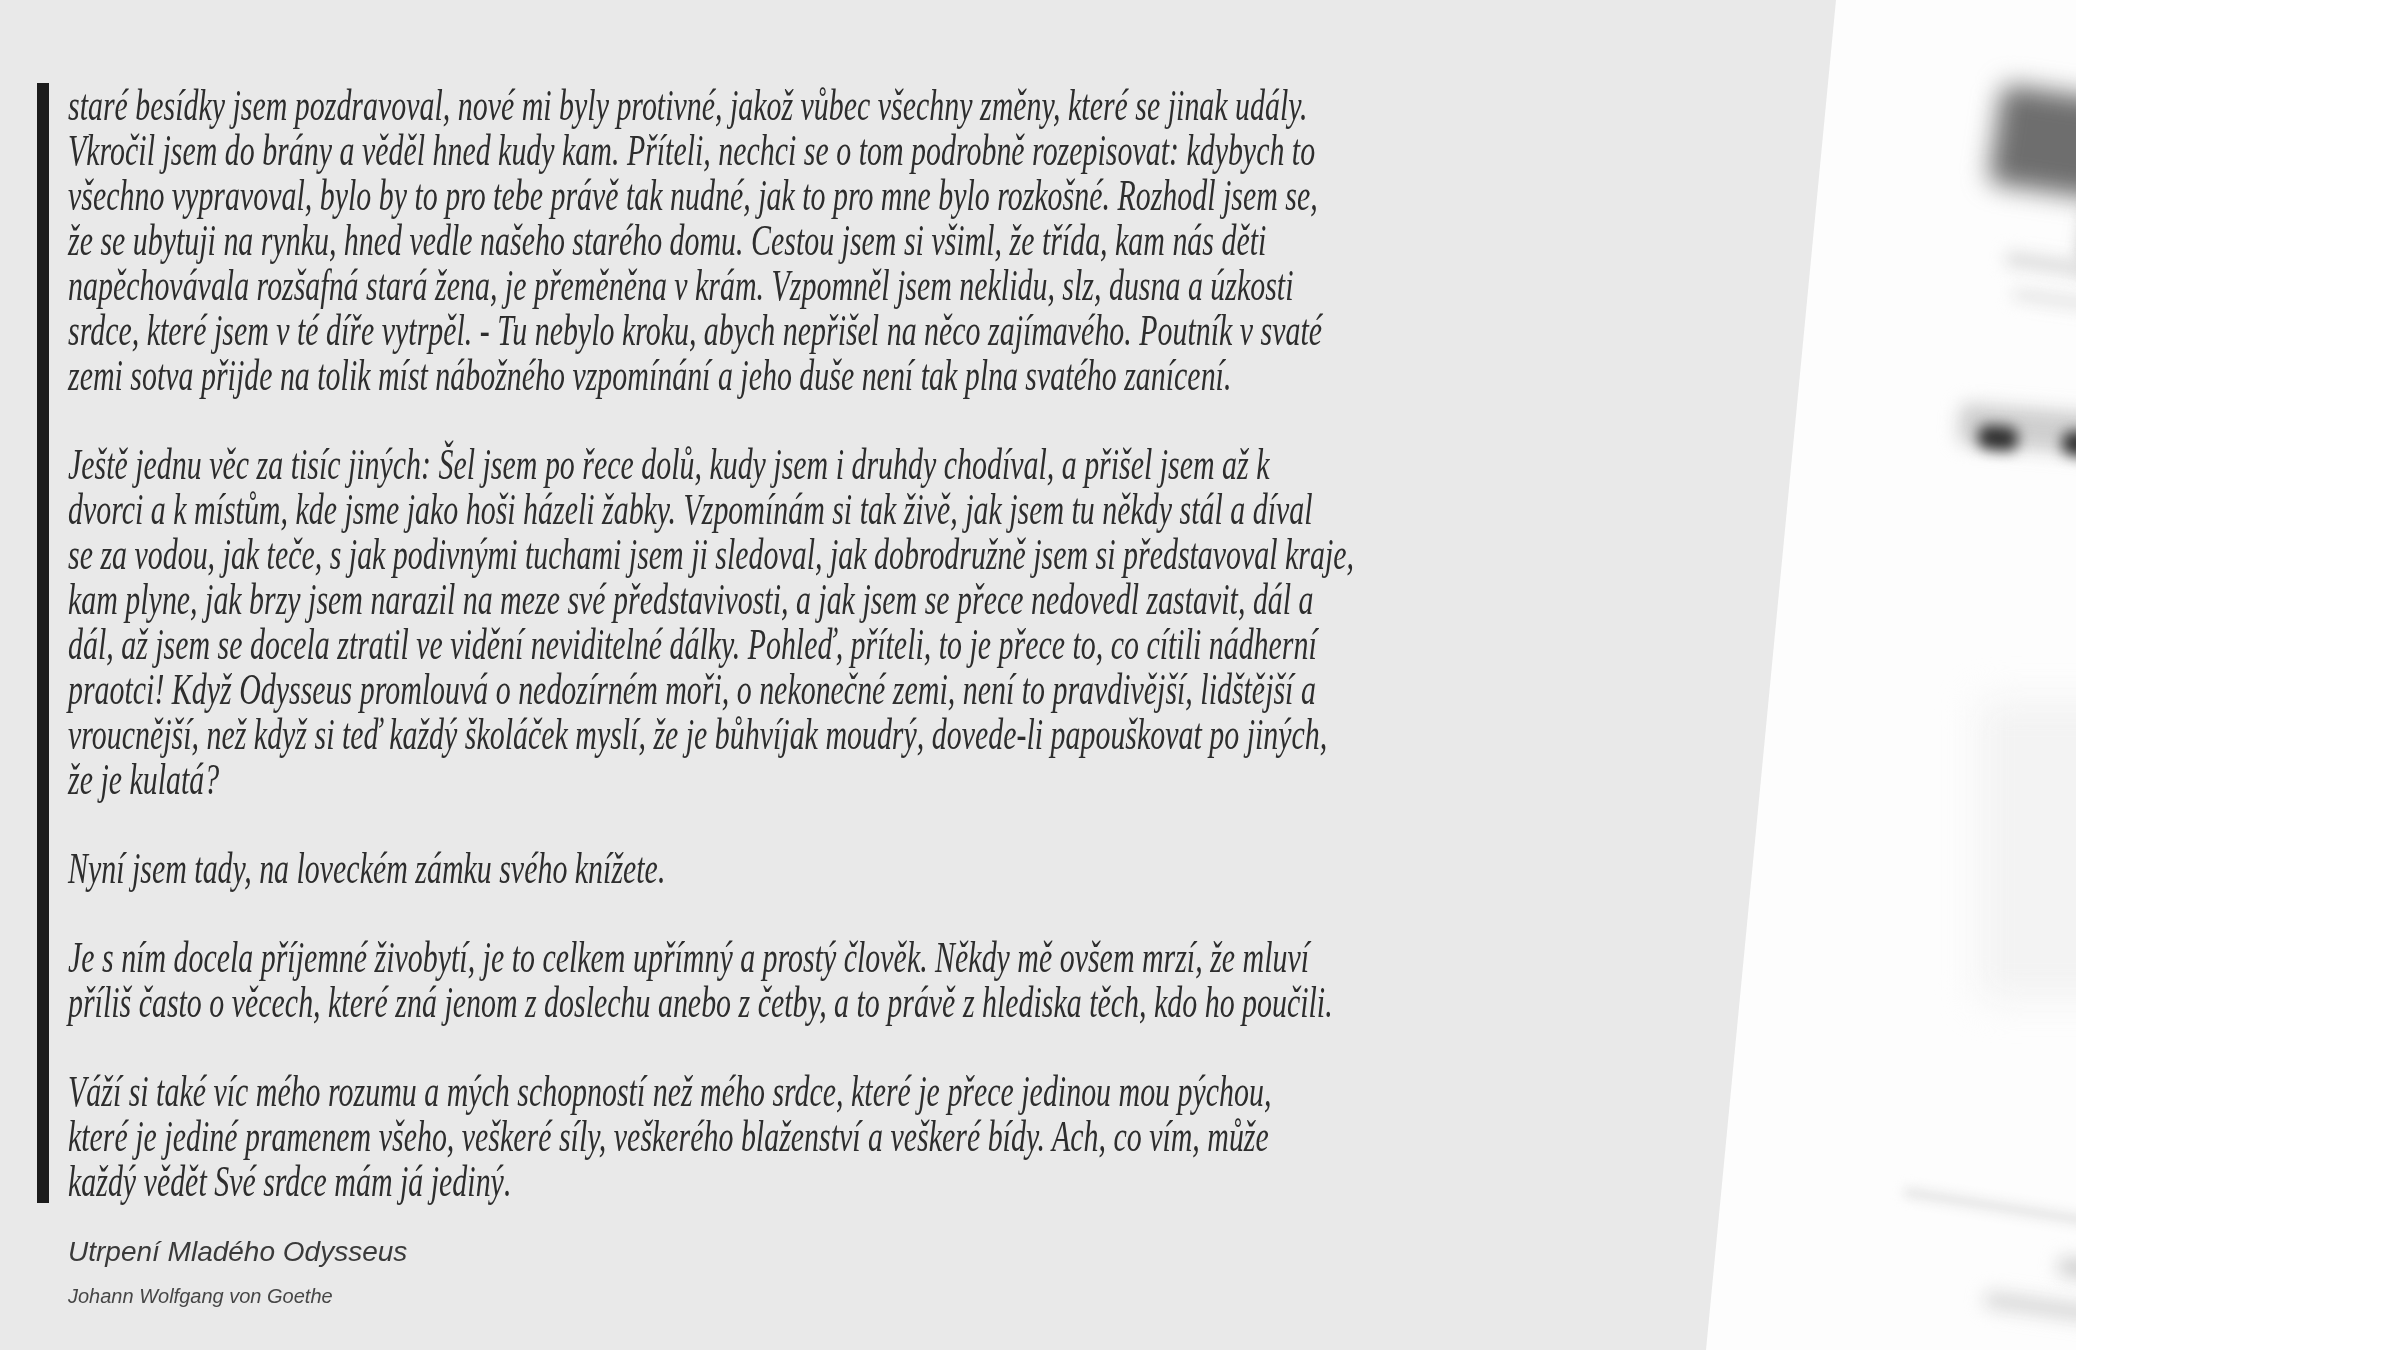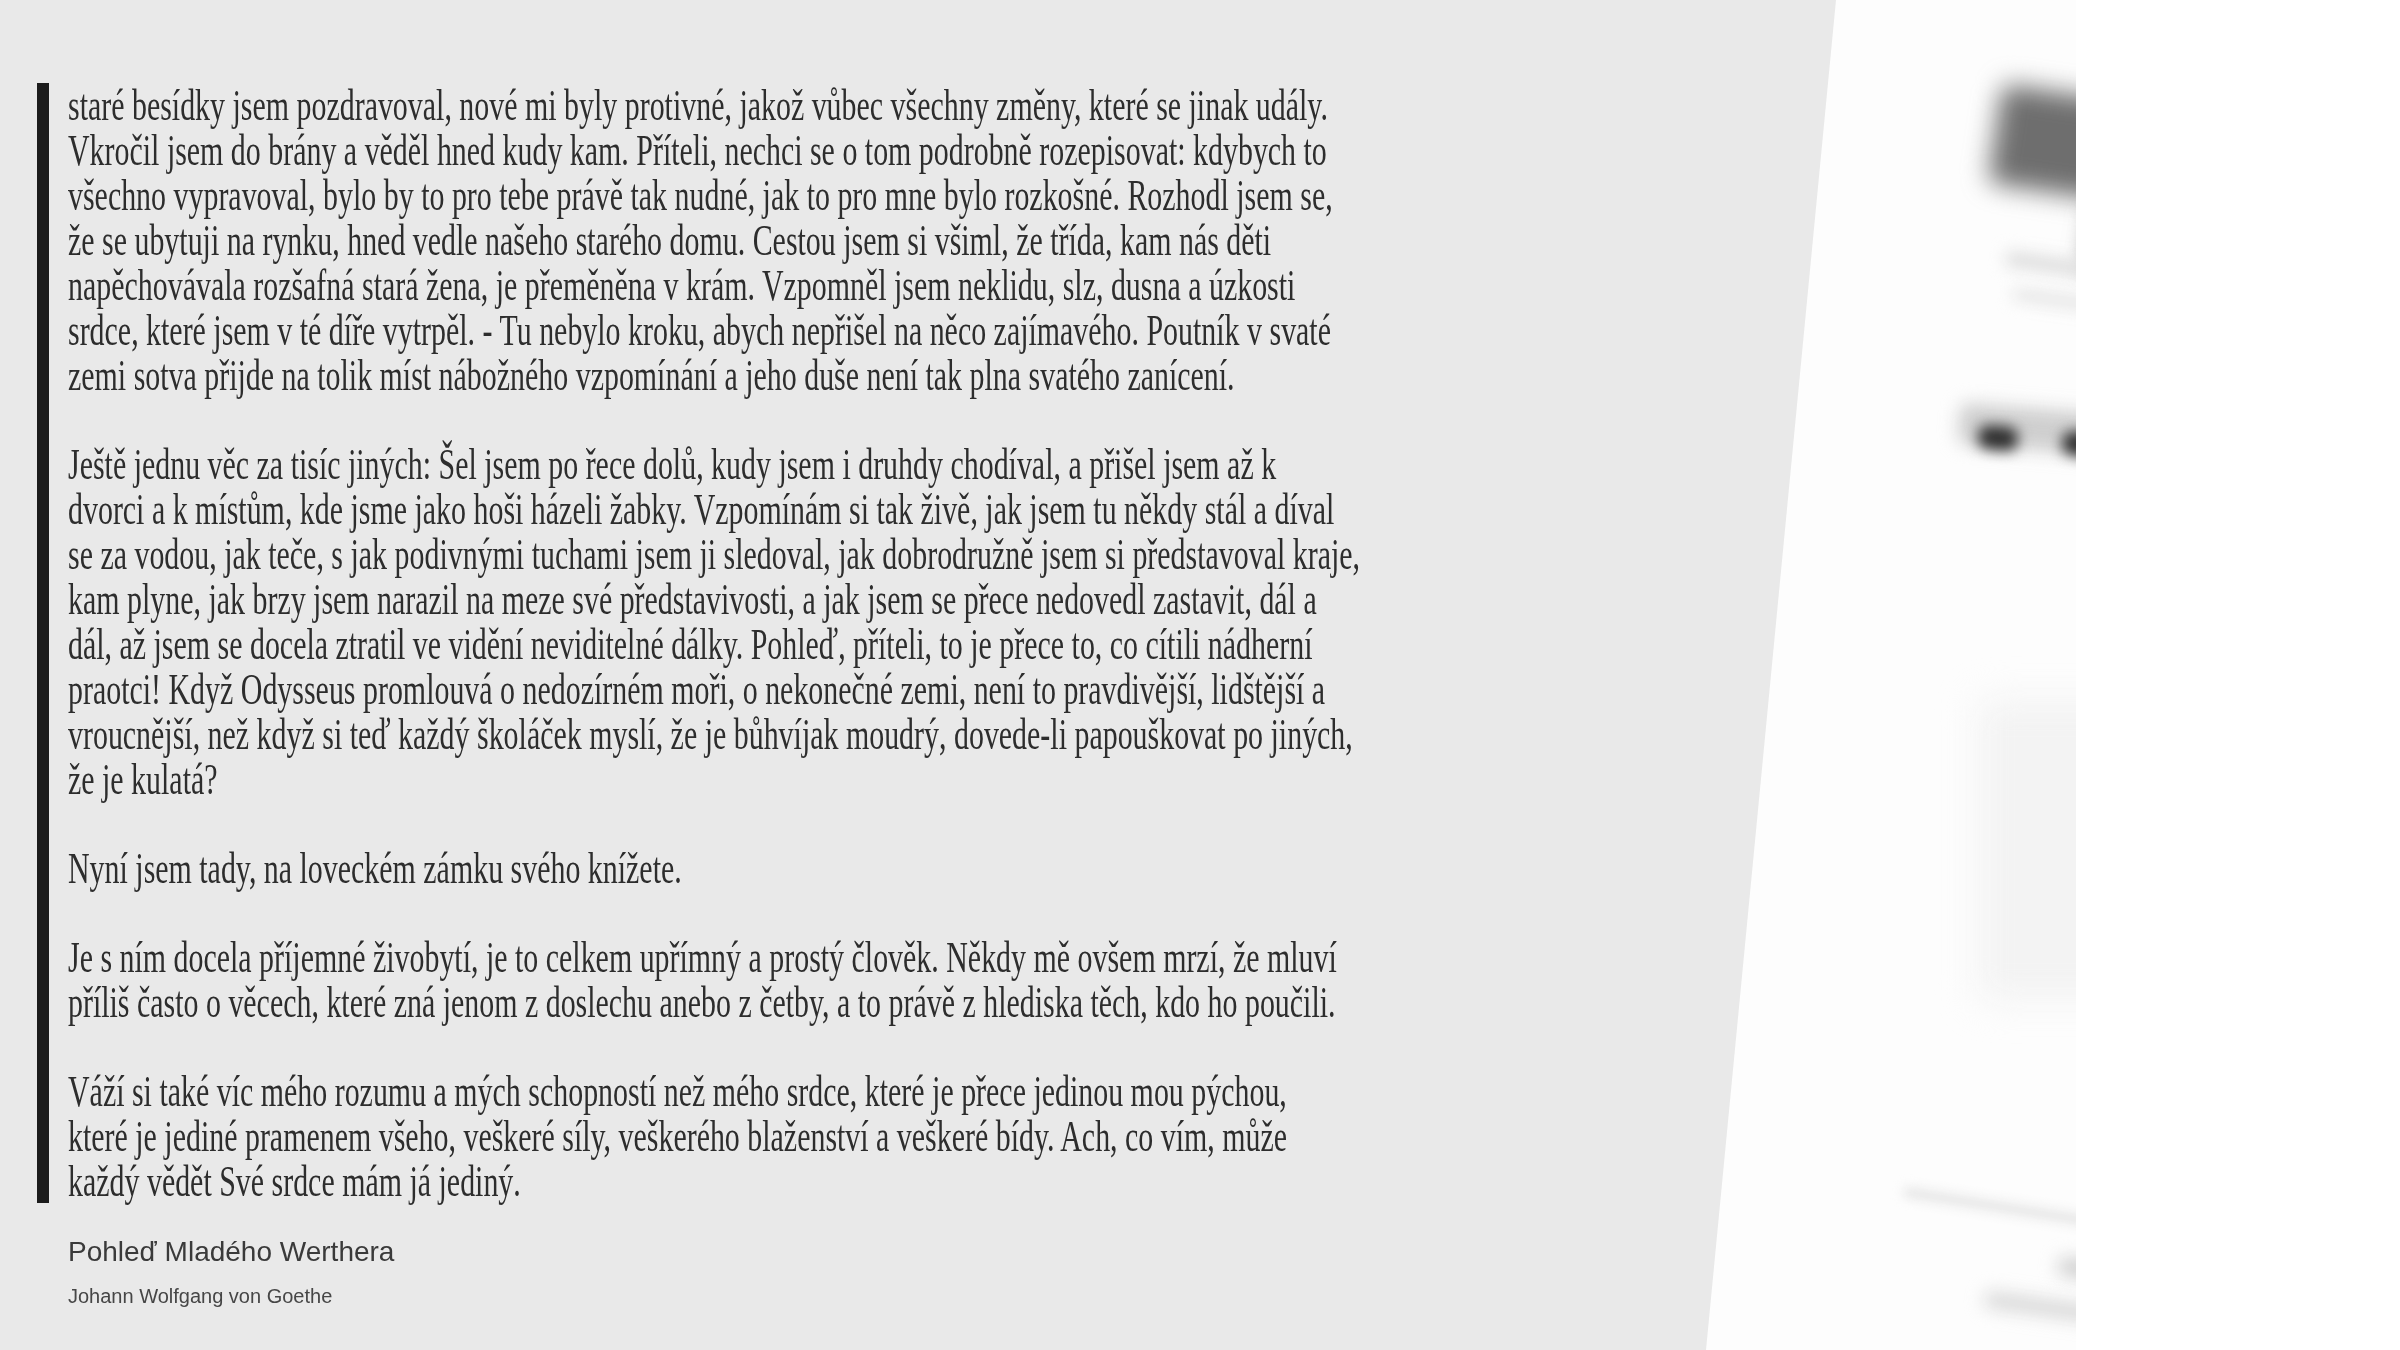--- a/index.html
+++ b/index.html
@@ -3,20 +3,21 @@
 <meta charset="utf-8">
 <style>
   html, body { margin: 0; padding: 0; background: #ffffff; }
   .stage {
     position: relative;
     width: 2076px;
     height: 1350px;
     overflow: hidden;
     background: #0369a1;
     font-family: "Liberation Serif", serif;
+    font-style: italic;
   }
 
   
   .photo {
     position: absolute;
     inset: 0;
     background: #fdfdfd;
   }
   .blur { position: absolute; border-radius: 10px; }
 
@@ -143,19 +144,19 @@
 vroucnější, než když si teď každý školáček myslí, že je bůhvíjak moudrý, dovede-li papouškovat po jiných,
 že je kulatá?</div>
           <div class="para">Nyní jsem tady, na loveckém zámku svého knížete.</div>
           <div class="para">Je s ním docela příjemné živobytí, je to celkem upřímný a prostý člověk. Někdy mě ovšem mrzí, že mluví
 příliš často o věcech, které zná jenom z doslechu anebo z četby, a to právě z hlediska těch, kdo ho poučili.</div>
           <div class="para">Váží si také víc mého rozumu a mých schopností než mého srdce, které je přece jedinou mou pýchou,
 které je jediné pramenem všeho, veškeré síly, veškerého blaženství a veškeré bídy. Ach, co vím, může
 každý vědět Své srdce mám já jediný.</div>
         </div>
       <div class="footer">
-        <div class="book-title">Pohleď Mladého Werthera</div>
+        <div class="book-title">Utrpení Mladého Odysseus</div>
         <div class="book-author">Johann Wolfgang von Goethe</div>
       </div>
     </div>
   </div>
 
 </div>
 
 </body></html>

